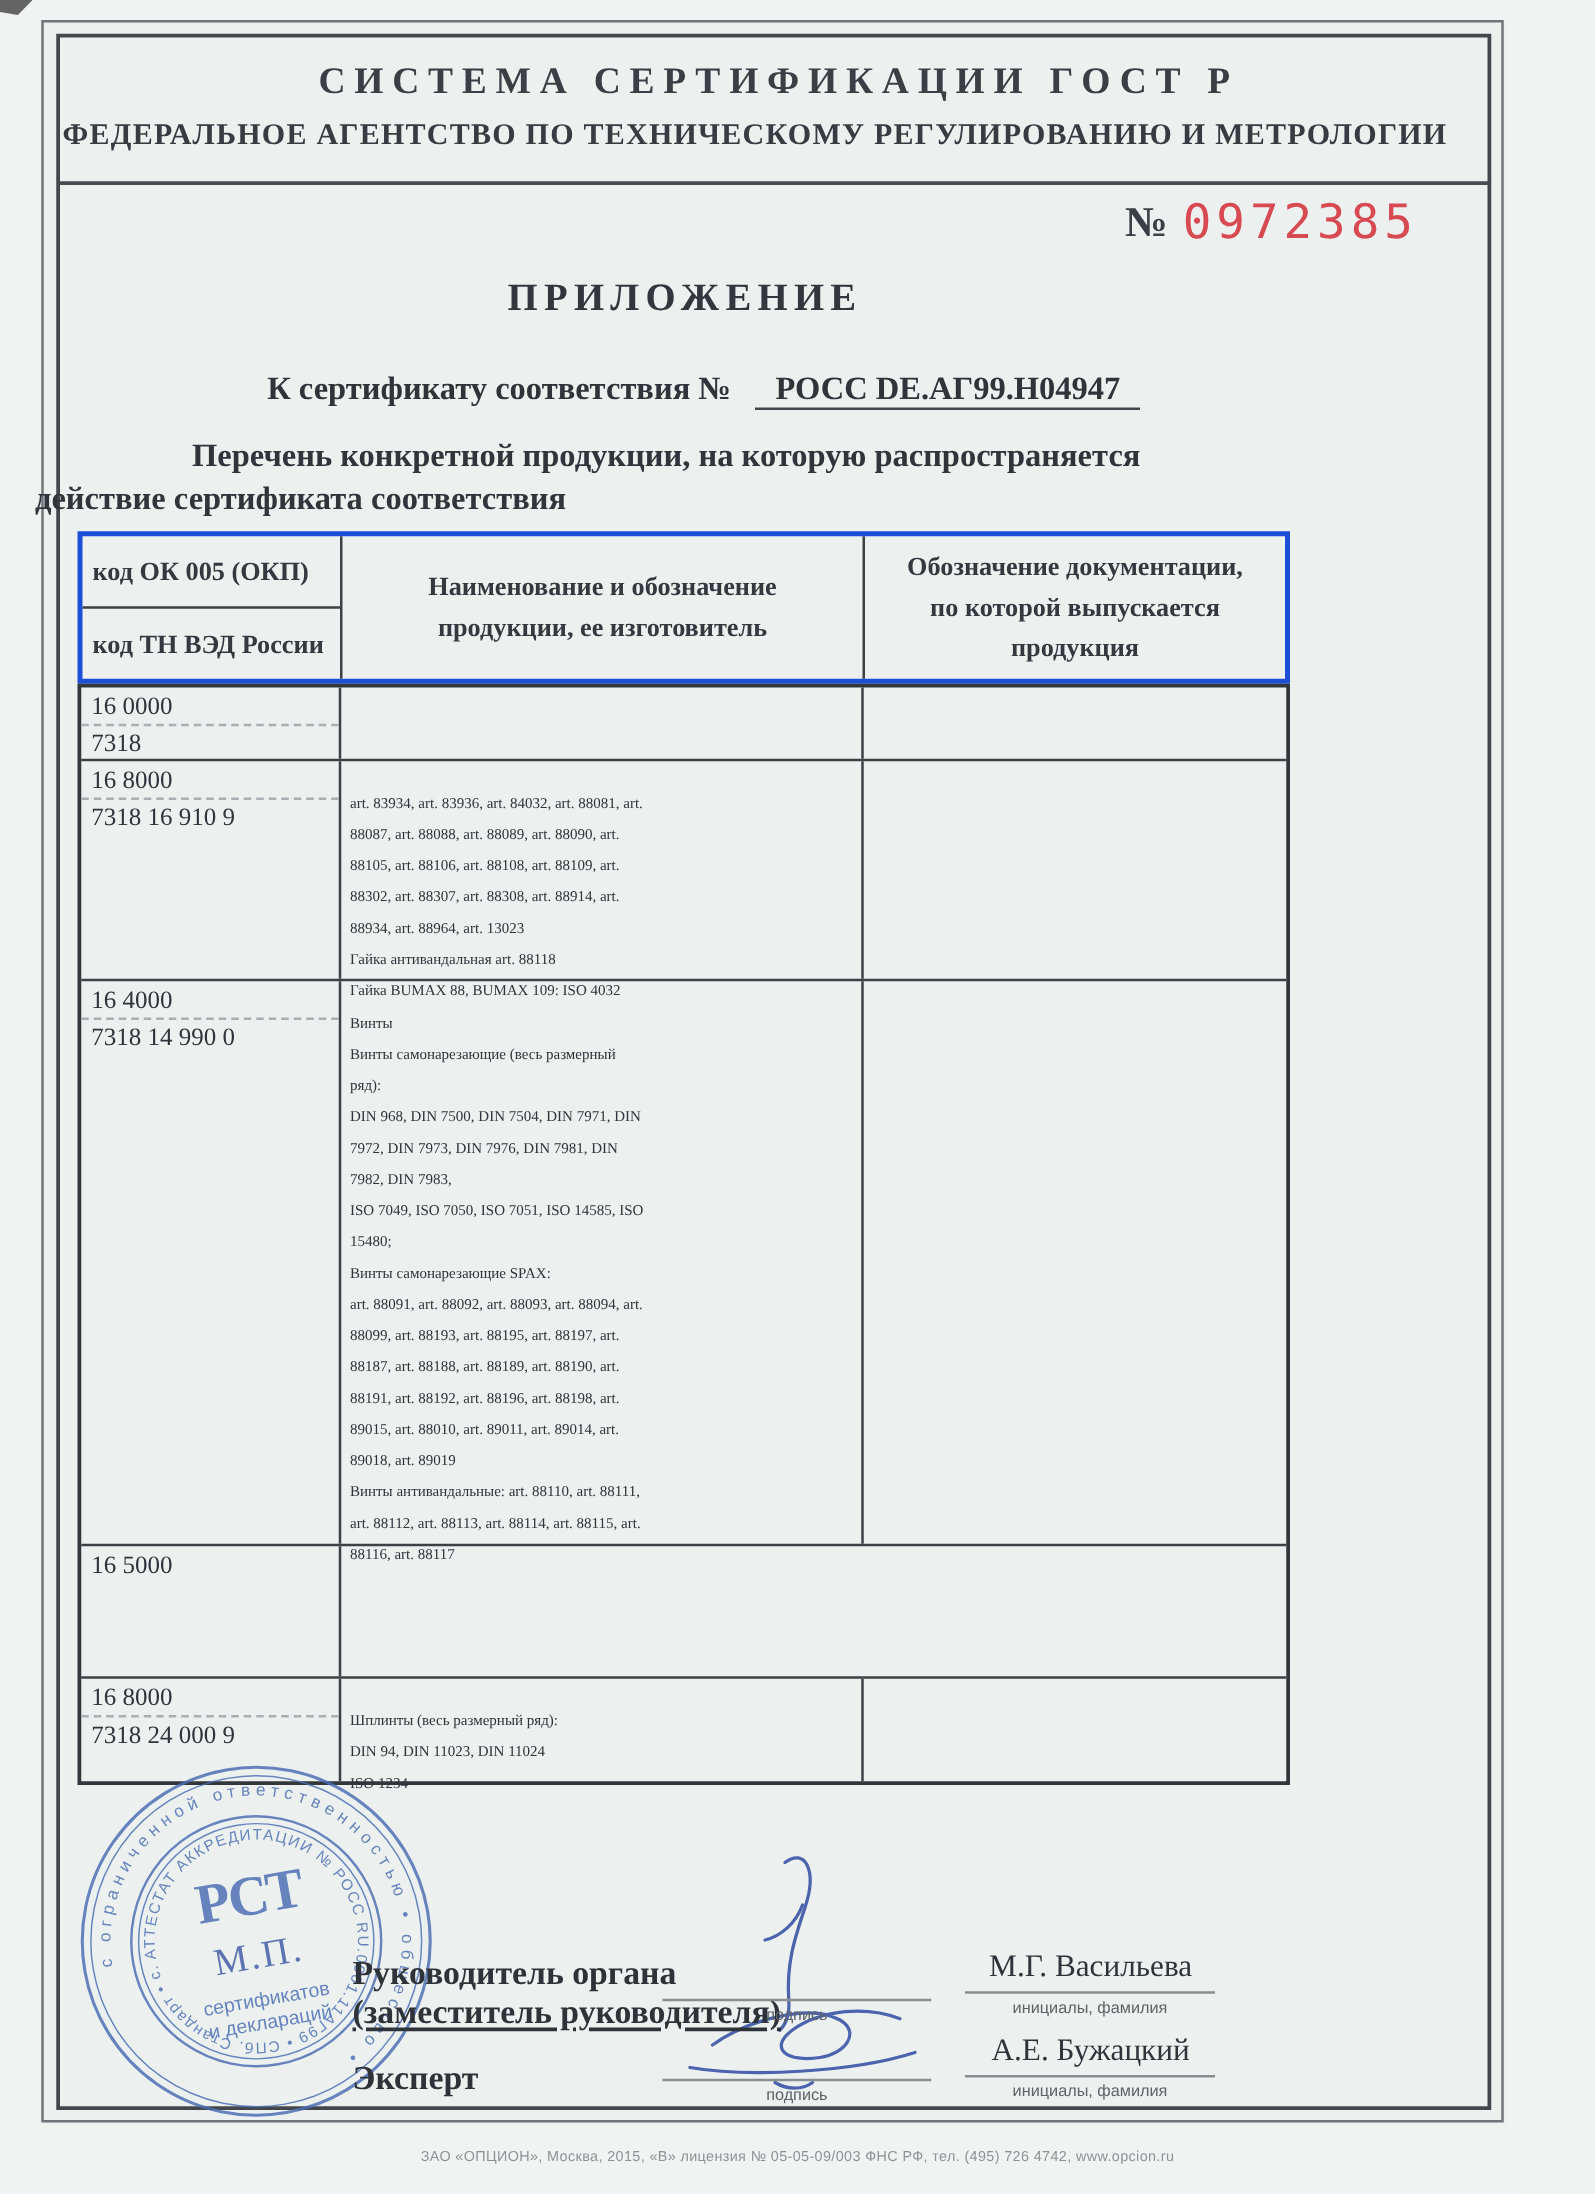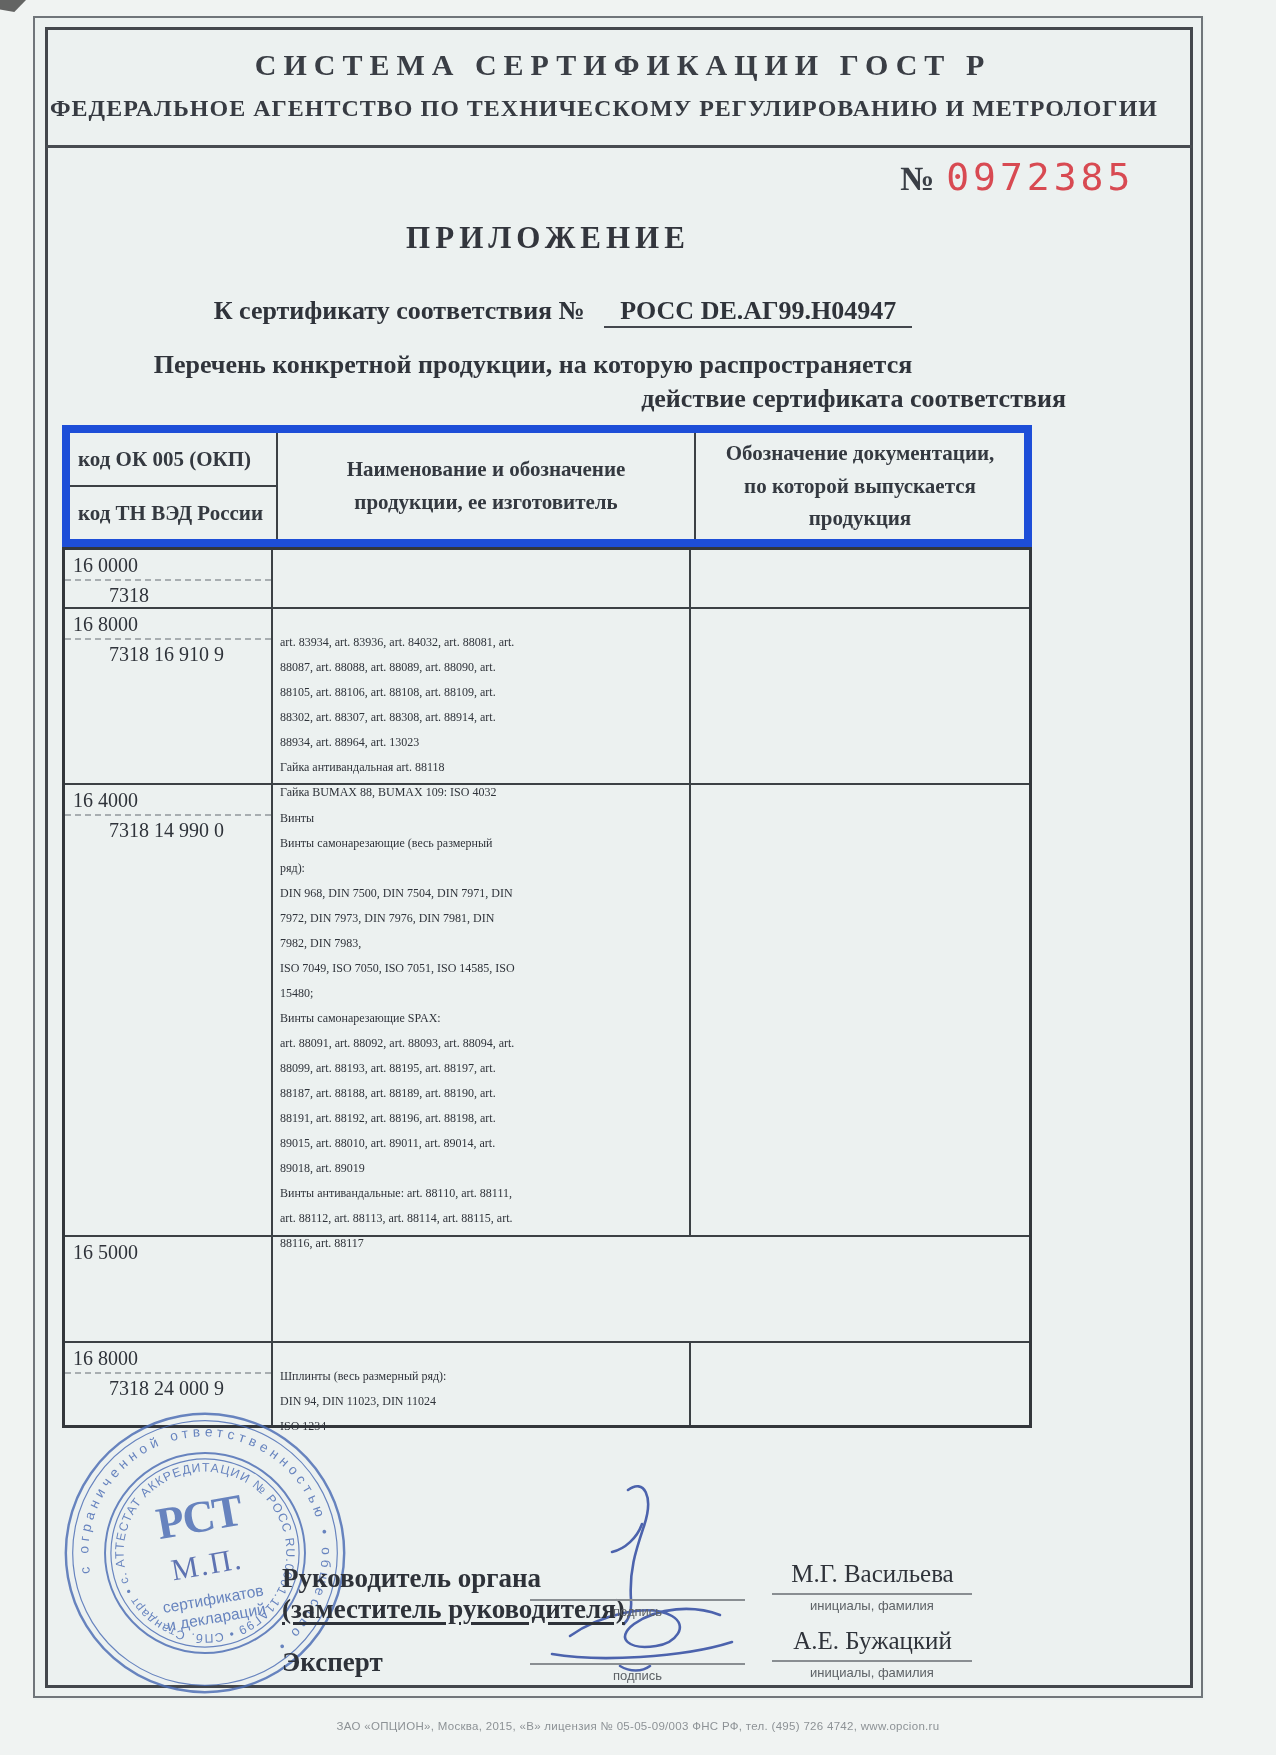--- a/index.html
+++ b/index.html
@@ -21,44 +21,44 @@
   .docnum .nsign{font-size:34px;font-weight:bold;color:#3a3f46;line-height:1;}
   .docnum .digits{font-family:"DejaVu Sans Mono",monospace;font-size:38px;line-height:1;color:#d84a52;letter-spacing:4px;}
 
   .appendix{position:absolute;left:0;right:180px;top:220px;text-align:center;font-size:31px;font-weight:bold;
       letter-spacing:5px;color:#33363d;}
 
   .certline{position:absolute;left:0;right:150px;top:296px;text-align:center;font-size:26px;font-weight:bold;color:#2f333a;}
   .certline .certnum{border-bottom:2px solid #44484e;padding:0 16px 1px 16px;font-weight:bold;margin-top:48px;}
 
   .sub1{position:absolute;left:0;right:210px;top:350px;text-align:center;font-size:26px;font-weight:bold;color:#30343b;}
-  .sub2{position:absolute;left:0;right:210px;top:384px;text-align:right;font-size:26px;font-weight:bold;color:#30343b;}
+  .sub2{position:absolute;left:0;right:210px;top:384px;text-align:left;font-size:26px;font-weight:bold;color:#30343b;padding-left:28px;}
 
   
-  .thead{position:absolute;left:62px;top:425px;width:970px;height:122px;border:8px solid #1d4ed8;box-sizing:border-box;
+  .thead{position:absolute;left:62px;top:425px;width:970px;height:122px;border:4px solid #1d4ed8;box-sizing:border-box;
       display:flex;background:transparent;}
   .thead .hc1{width:208px;border-right:2px solid #3c4145;box-sizing:border-box;display:flex;flex-direction:column;}
   .thead .hc1 .half{flex:1;display:flex;align-items:center;padding-left:8px;font-size:21px;font-weight:bold;color:#343940;}
   .thead .hc1 .half.first{border-bottom:2px solid #3c4145;}
   .thead .hc2{width:418px;border-right:2px solid #3c4145;box-sizing:border-box;display:flex;align-items:center;justify-content:center;
       text-align:center;font-size:21px;font-weight:bold;color:#343940;white-space:pre-line;line-height:1.55;}
   .thead .hc3{flex:1;display:flex;align-items:center;justify-content:center;text-align:center;
       font-size:21px;font-weight:bold;color:#343940;white-space:pre-line;line-height:1.55;}
 
   .tbody{position:absolute;left:62px;top:547px;width:970px;height:881px;border:3px solid #33373b;box-sizing:border-box;}
   .trow{display:flex;box-sizing:border-box;justify-content:center;}
   .trow + .trow{border-top:2px solid #3c4145;}
   .trow .c1{width:208px;border-right:2px solid #3c4145;box-sizing:border-box;padding:3px 6px 0 8px;
       font-size:20px;color:#2f333a;}
   .trow .c2{width:418px;border-right:2px solid #3c4145;box-sizing:border-box;padding:21px 4px 0 7px;
       font-size:12px;line-height:25px;color:#2f333a;white-space:pre-line;}
   .trow .c3{flex:1;}
   .code-top{line-height:24px;}
   .code-dash{border-bottom:2px dashed #a8aeb1;margin:2px -6px 2px -8px;}
-  .code-bottom{line-height:24px;margin-left:36px;}
+  .code-bottom{line-height:24px;}
 
   
   .stamp{position:absolute;left:58px;top:1406px;width:294px;height:294px;opacity:.82;}
   .sigs{position:absolute;left:500px;top:1478px;width:300px;height:215px;}
 
   .role1a{position:absolute;left:282px;top:1563px;font-size:27px;font-weight:bold;color:#2e3239;}
   .role1b{position:absolute;left:282px;top:1594px;font-size:27px;font-weight:bold;color:#2e3239;
       text-decoration:underline;text-decoration-thickness:2.5px;text-underline-offset:4px;}
   .role2{position:absolute;left:282px;top:1647px;font-size:27px;font-weight:bold;color:#2e3239;}
 

